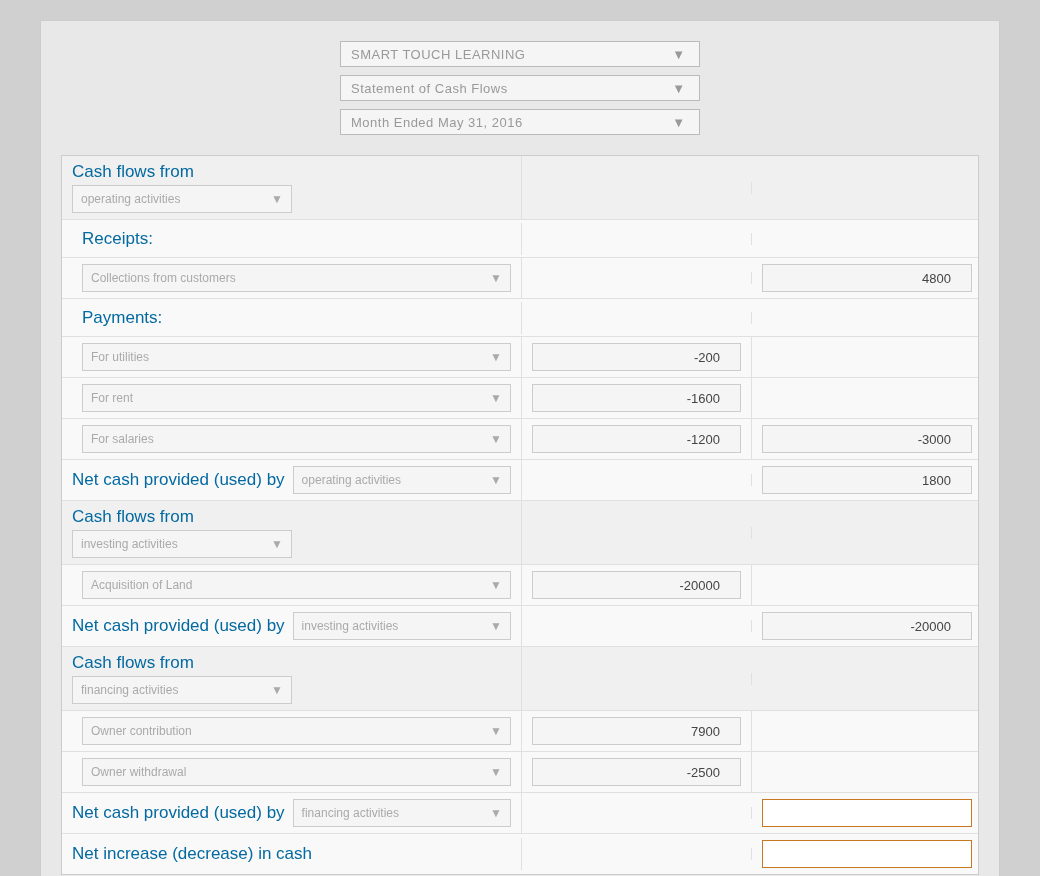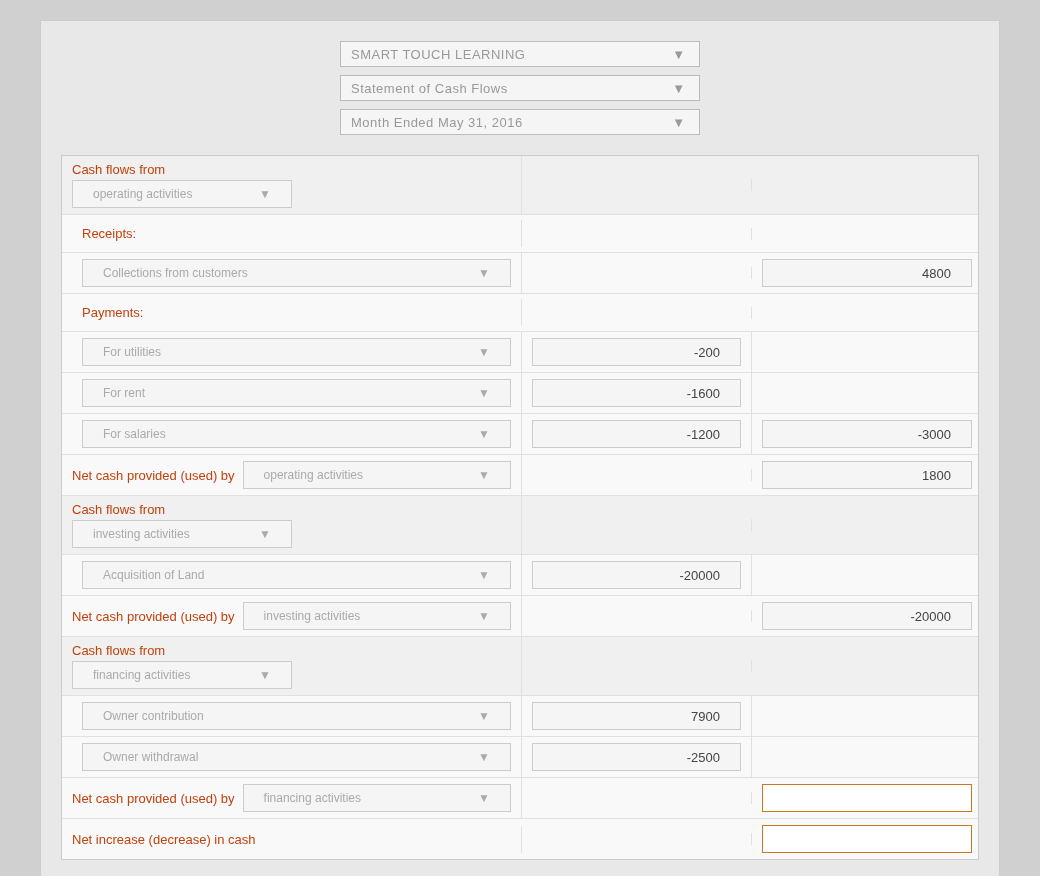--- a/index.html
+++ b/index.html
@@ -69,30 +69,30 @@
       border-bottom: none;
     }
     .cell {
       padding: 6px 10px;
       border-right: 1px solid #e0e0e0;
     }
     .cell:last-child {
       border-right: none;
     }
     .cell-label {
-      font-size: 13px;
-      color: #c2410c;
+      font-size: 17px;
+      color: #0369a1;
     }
     .dropdown-box {
       display: flex;
       align-items: center;
       border: 1px solid #ccc;
       background: #f5f5f5;
       height: 28px;
-      padding: 0 20px;
+      padding: 0 8px;
       justify-content: space-between;
       flex: 1;
     }
     .dropdown-box span {
       color: #aaa;
       font-size: 12px;
     }
     .dropdown-box .chev {
       color: #aaa;
       font-size: 12px;

